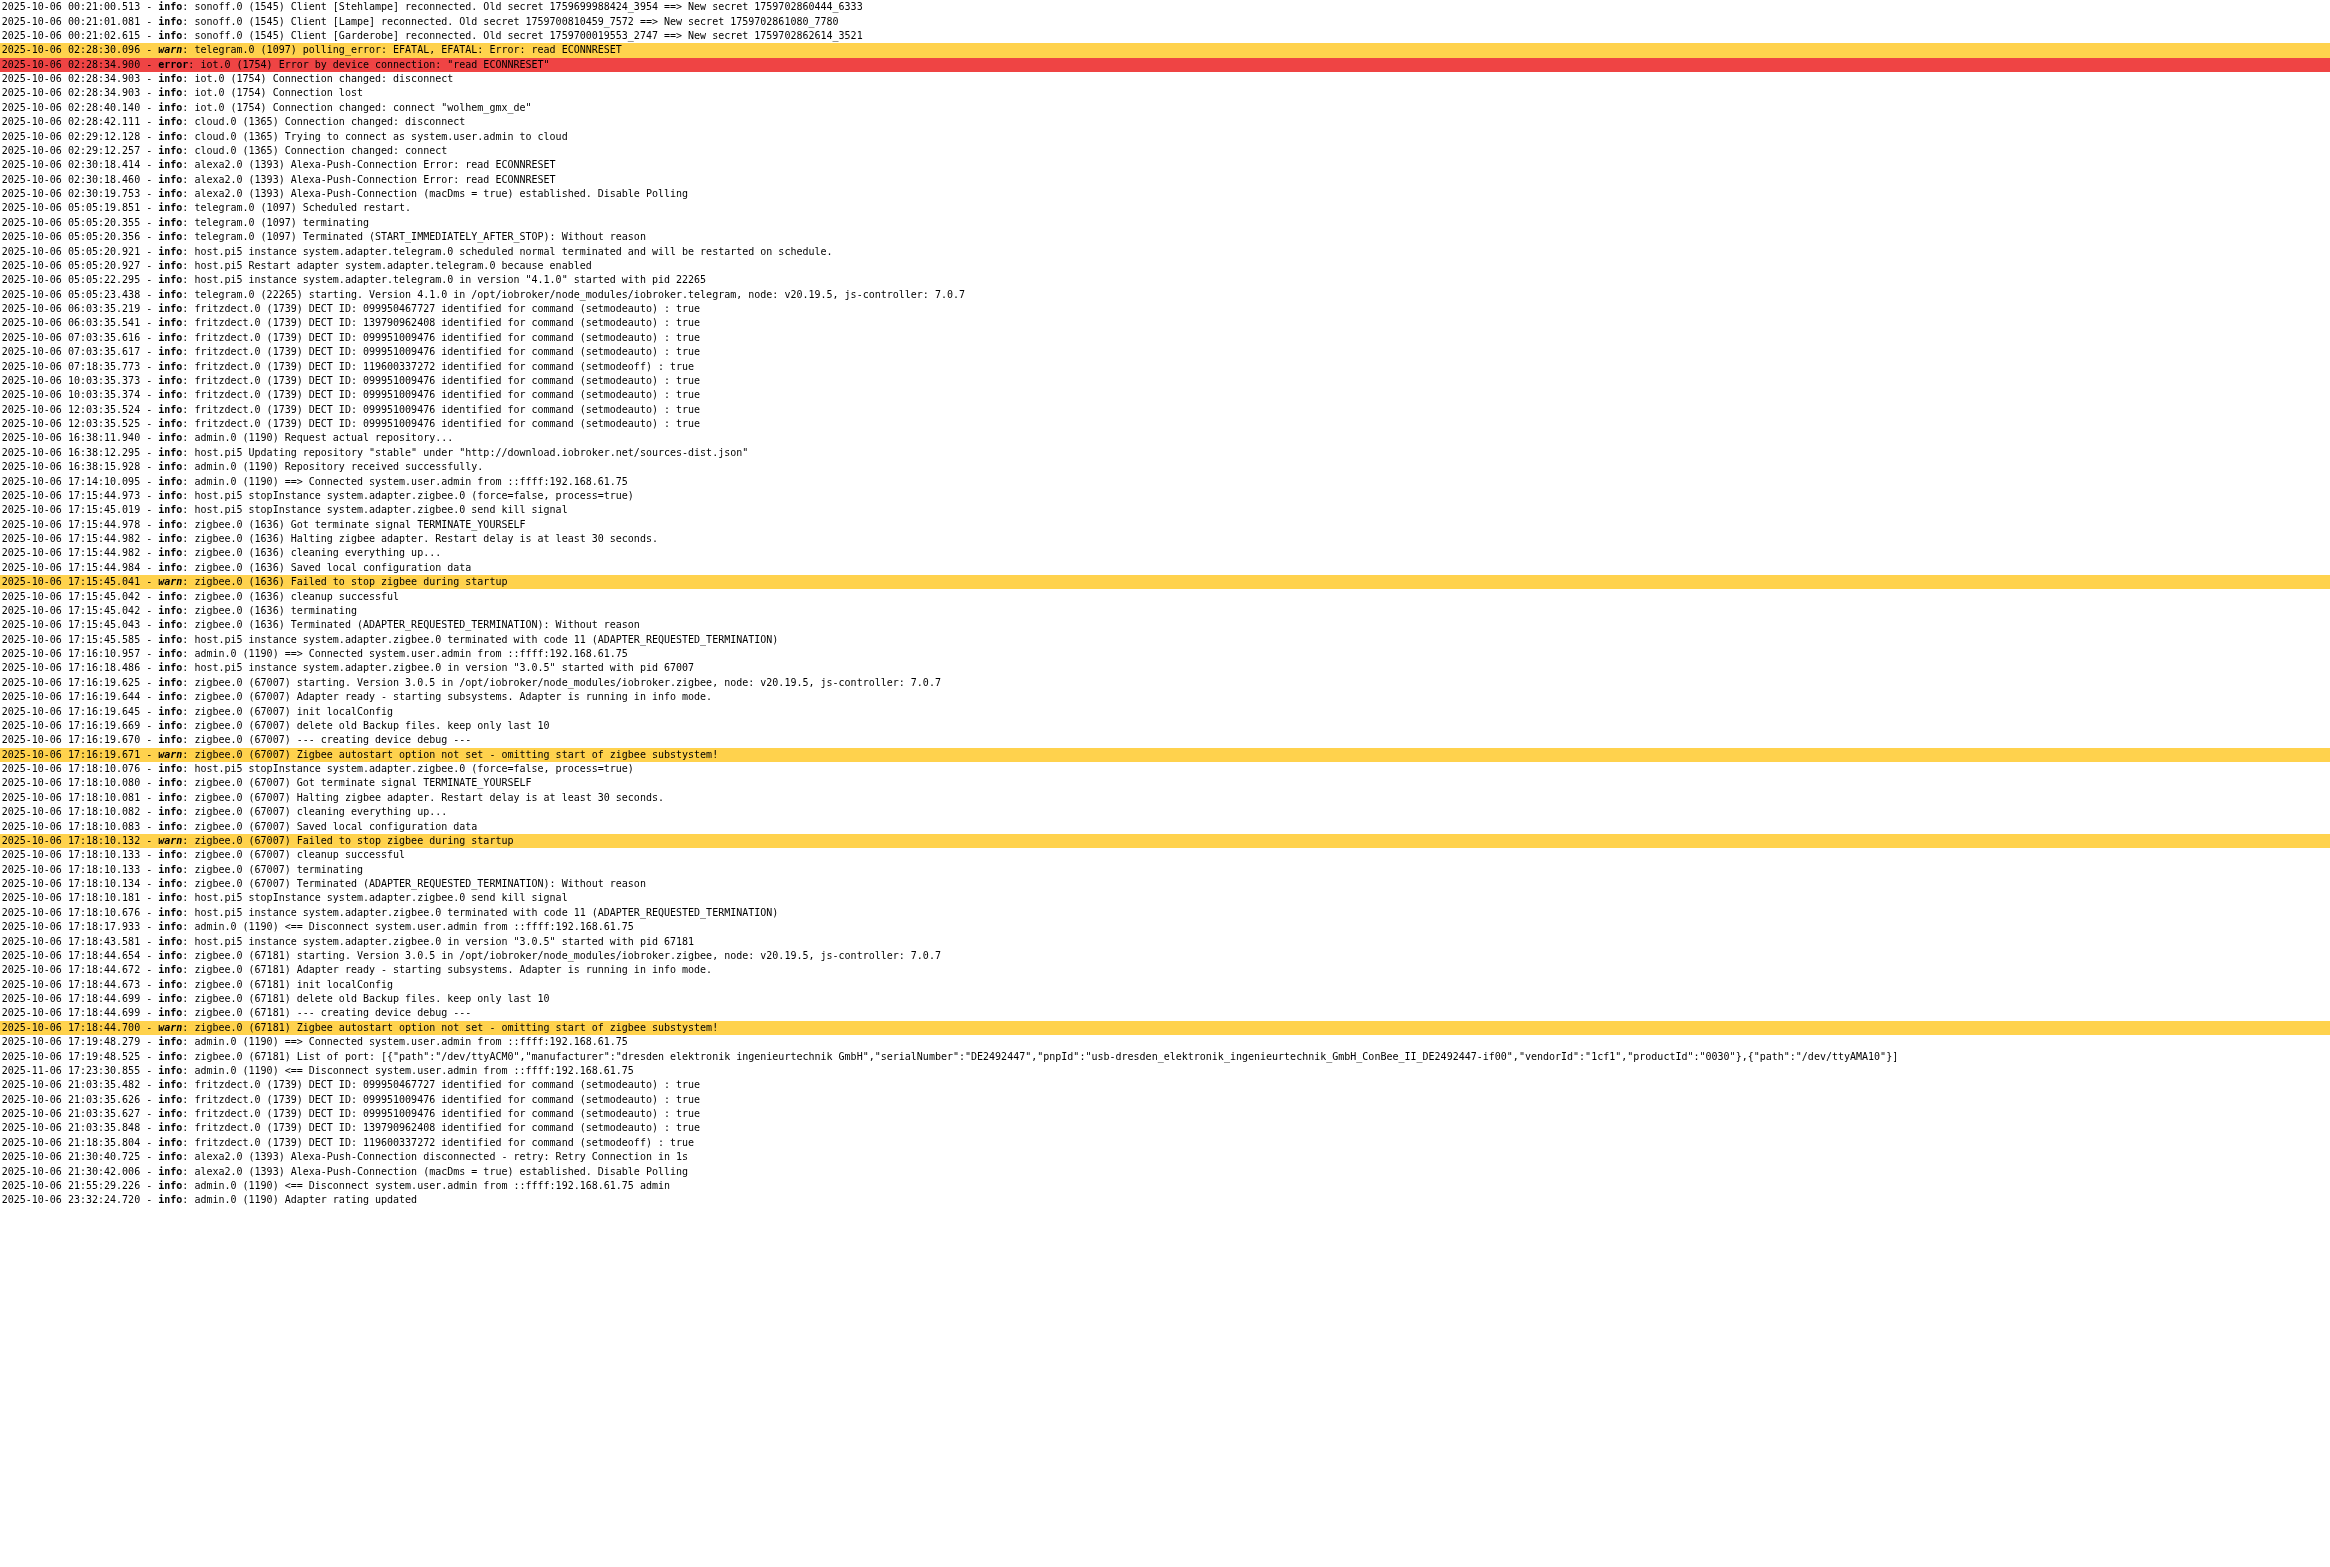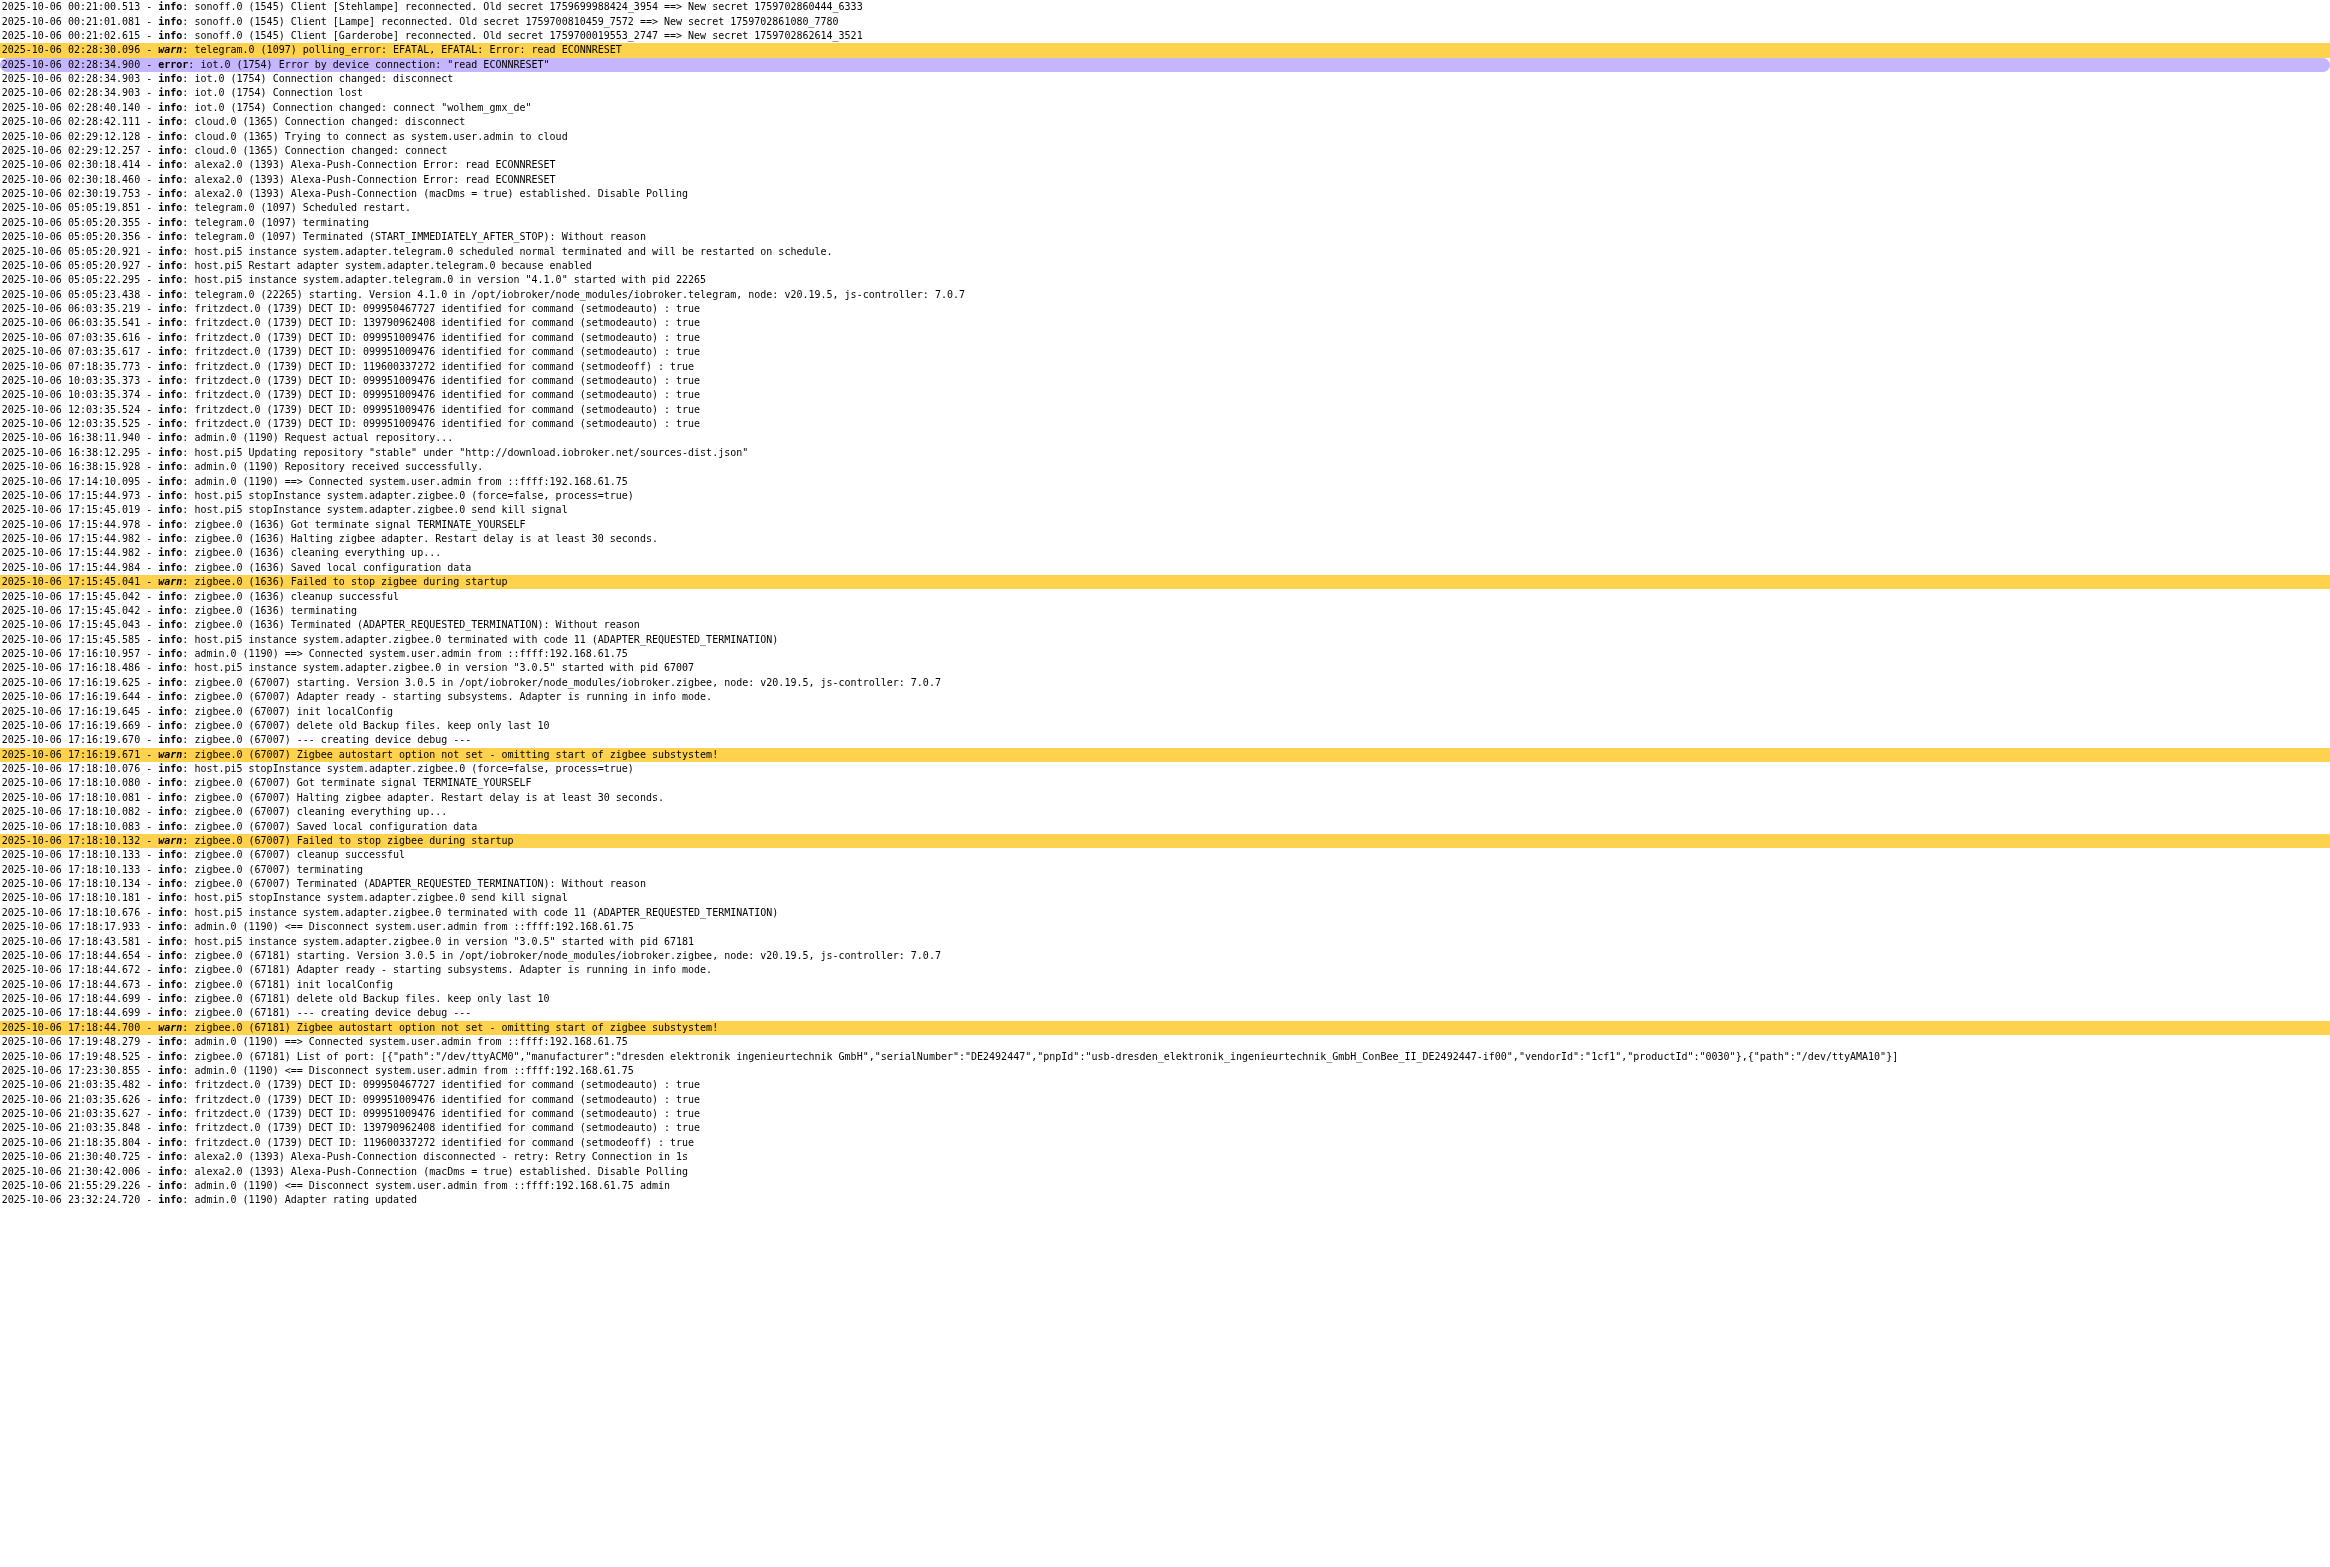--- a/index.html
+++ b/index.html
@@ -24,22 +24,21 @@
     font-size: 10px;
     letter-spacing: 0px;
   }
   .log-row.level-info {
     background: transparent;
   }
   .log-row.level-warn {
     background: #ffd24d;
   }
   .log-row.level-error {
-    background: #c4b5fd;
-    border-radius: 7px;
+    background: #ef4444;
   }
   .ts {
     color: #000000;
   }
   .sep {
     color: #000000;
   }
   .lvl {
     font-weight: bold;
   }
@@ -124,21 +123,21 @@
     <div class="log-row level-info"><span class="ts">2025-10-06 17:18:17.933</span><span class="sep"> - </span><span class="lvl">info</span><span class="sep">: </span><span class="msg">admin.0 (1190) &lt;== Disconnect system.user.admin from ::ffff:192.168.61.75</span></div>
     <div class="log-row level-info"><span class="ts">2025-10-06 17:18:43.581</span><span class="sep"> - </span><span class="lvl">info</span><span class="sep">: </span><span class="msg">host.pi5 instance system.adapter.zigbee.0 in version "3.0.5" started with pid 67181</span></div>
     <div class="log-row level-info"><span class="ts">2025-10-06 17:18:44.654</span><span class="sep"> - </span><span class="lvl">info</span><span class="sep">: </span><span class="msg">zigbee.0 (67181) starting. Version 3.0.5 in /opt/iobroker/node_modules/iobroker.zigbee, node: v20.19.5, js-controller: 7.0.7</span></div>
     <div class="log-row level-info"><span class="ts">2025-10-06 17:18:44.672</span><span class="sep"> - </span><span class="lvl">info</span><span class="sep">: </span><span class="msg">zigbee.0 (67181) Adapter ready - starting subsystems. Adapter is running in info mode.</span></div>
     <div class="log-row level-info"><span class="ts">2025-10-06 17:18:44.673</span><span class="sep"> - </span><span class="lvl">info</span><span class="sep">: </span><span class="msg">zigbee.0 (67181) init localConfig</span></div>
     <div class="log-row level-info"><span class="ts">2025-10-06 17:18:44.699</span><span class="sep"> - </span><span class="lvl">info</span><span class="sep">: </span><span class="msg">zigbee.0 (67181) delete old Backup files. keep only last 10</span></div>
     <div class="log-row level-info"><span class="ts">2025-10-06 17:18:44.699</span><span class="sep"> - </span><span class="lvl">info</span><span class="sep">: </span><span class="msg">zigbee.0 (67181) --- creating device debug ---</span></div>
     <div class="log-row level-warn"><span class="ts">2025-10-06 17:18:44.700</span><span class="sep"> - </span><span class="lvl">warn</span><span class="sep">: </span><span class="msg">zigbee.0 (67181) Zigbee autostart option not set - omitting start of zigbee substystem!</span></div>
     <div class="log-row level-info"><span class="ts">2025-10-06 17:19:48.279</span><span class="sep"> - </span><span class="lvl">info</span><span class="sep">: </span><span class="msg">admin.0 (1190) ==&gt; Connected system.user.admin from ::ffff:192.168.61.75</span></div>
     <div class="log-row level-info"><span class="ts">2025-10-06 17:19:48.525</span><span class="sep"> - </span><span class="lvl">info</span><span class="sep">: </span><span class="msg">zigbee.0 (67181) List of port: [{"path":"/dev/ttyACM0","manufacturer":"dresden elektronik ingenieurtechnik GmbH","serialNumber":"DE2492447","pnpId":"usb-dresden_elektronik_ingenieurtechnik_GmbH_ConBee_II_DE2492447-if00","vendorId":"1cf1","productId":"0030"},{"path":"/dev/ttyAMA10"}]</span></div>
-    <div class="log-row level-info"><span class="ts">2025-10-06 17:23:30.855</span><span class="sep"> - </span><span class="lvl">info</span><span class="sep">: </span><span class="msg">admin.0 (1190) &lt;== Disconnect system.user.admin from ::ffff:192.168.61.75</span></div>
+    <div class="log-row level-info"><span class="ts">2025-11-06 17:23:30.855</span><span class="sep"> - </span><span class="lvl">info</span><span class="sep">: </span><span class="msg">admin.0 (1190) &lt;== Disconnect system.user.admin from ::ffff:192.168.61.75</span></div>
     <div class="log-row level-info"><span class="ts">2025-10-06 21:03:35.482</span><span class="sep"> - </span><span class="lvl">info</span><span class="sep">: </span><span class="msg">fritzdect.0 (1739) DECT ID: 099950467727 identified for command (setmodeauto) : true</span></div>
     <div class="log-row level-info"><span class="ts">2025-10-06 21:03:35.626</span><span class="sep"> - </span><span class="lvl">info</span><span class="sep">: </span><span class="msg">fritzdect.0 (1739) DECT ID: 099951009476 identified for command (setmodeauto) : true</span></div>
     <div class="log-row level-info"><span class="ts">2025-10-06 21:03:35.627</span><span class="sep"> - </span><span class="lvl">info</span><span class="sep">: </span><span class="msg">fritzdect.0 (1739) DECT ID: 099951009476 identified for command (setmodeauto) : true</span></div>
     <div class="log-row level-info"><span class="ts">2025-10-06 21:03:35.848</span><span class="sep"> - </span><span class="lvl">info</span><span class="sep">: </span><span class="msg">fritzdect.0 (1739) DECT ID: 139790962408 identified for command (setmodeauto) : true</span></div>
     <div class="log-row level-info"><span class="ts">2025-10-06 21:18:35.804</span><span class="sep"> - </span><span class="lvl">info</span><span class="sep">: </span><span class="msg">fritzdect.0 (1739) DECT ID: 119600337272 identified for command (setmodeoff) : true</span></div>
     <div class="log-row level-info"><span class="ts">2025-10-06 21:30:40.725</span><span class="sep"> - </span><span class="lvl">info</span><span class="sep">: </span><span class="msg">alexa2.0 (1393) Alexa-Push-Connection disconnected - retry: Retry Connection in 1s</span></div>
     <div class="log-row level-info"><span class="ts">2025-10-06 21:30:42.006</span><span class="sep"> - </span><span class="lvl">info</span><span class="sep">: </span><span class="msg">alexa2.0 (1393) Alexa-Push-Connection (macDms = true) established. Disable Polling</span></div>
     <div class="log-row level-info"><span class="ts">2025-10-06 21:55:29.226</span><span class="sep"> - </span><span class="lvl">info</span><span class="sep">: </span><span class="msg">admin.0 (1190) &lt;== Disconnect system.user.admin from ::ffff:192.168.61.75 admin</span></div>
     <div class="log-row level-info"><span class="ts">2025-10-06 23:32:24.720</span><span class="sep"> - </span><span class="lvl">info</span><span class="sep">: </span><span class="msg">admin.0 (1190) Adapter rating updated</span></div>
   </div>

